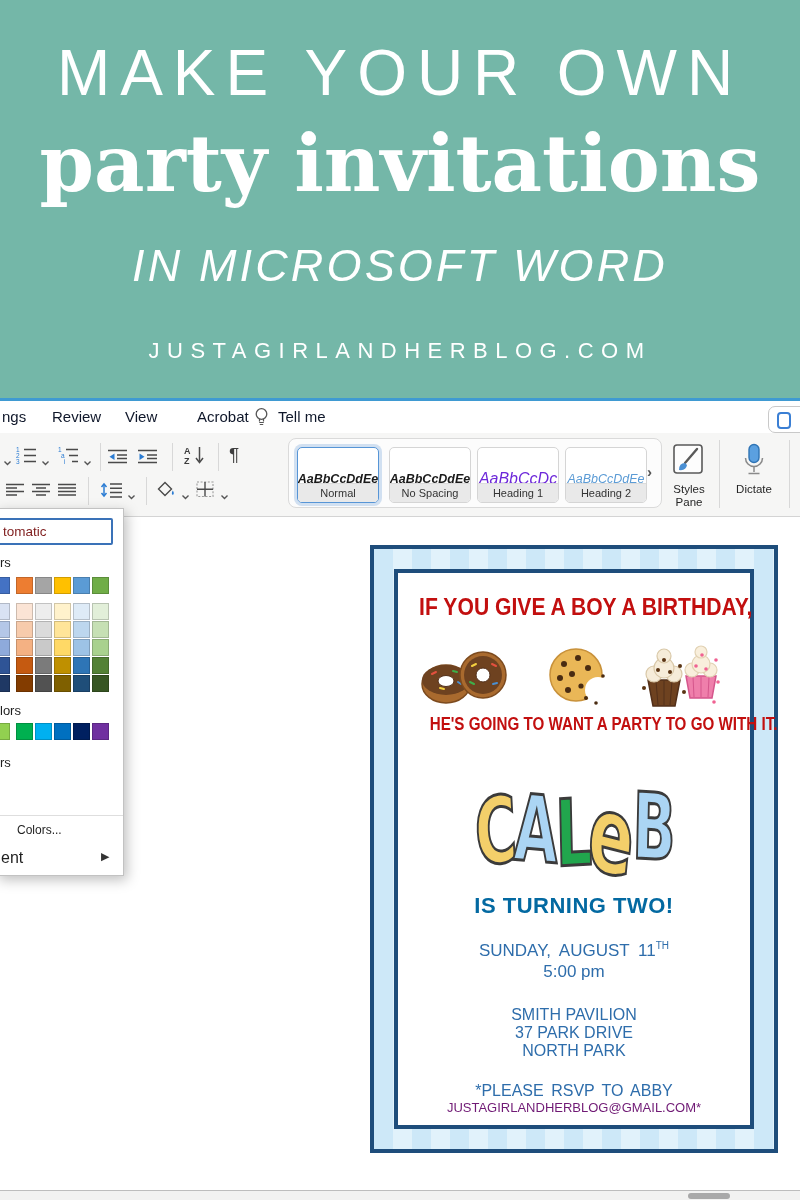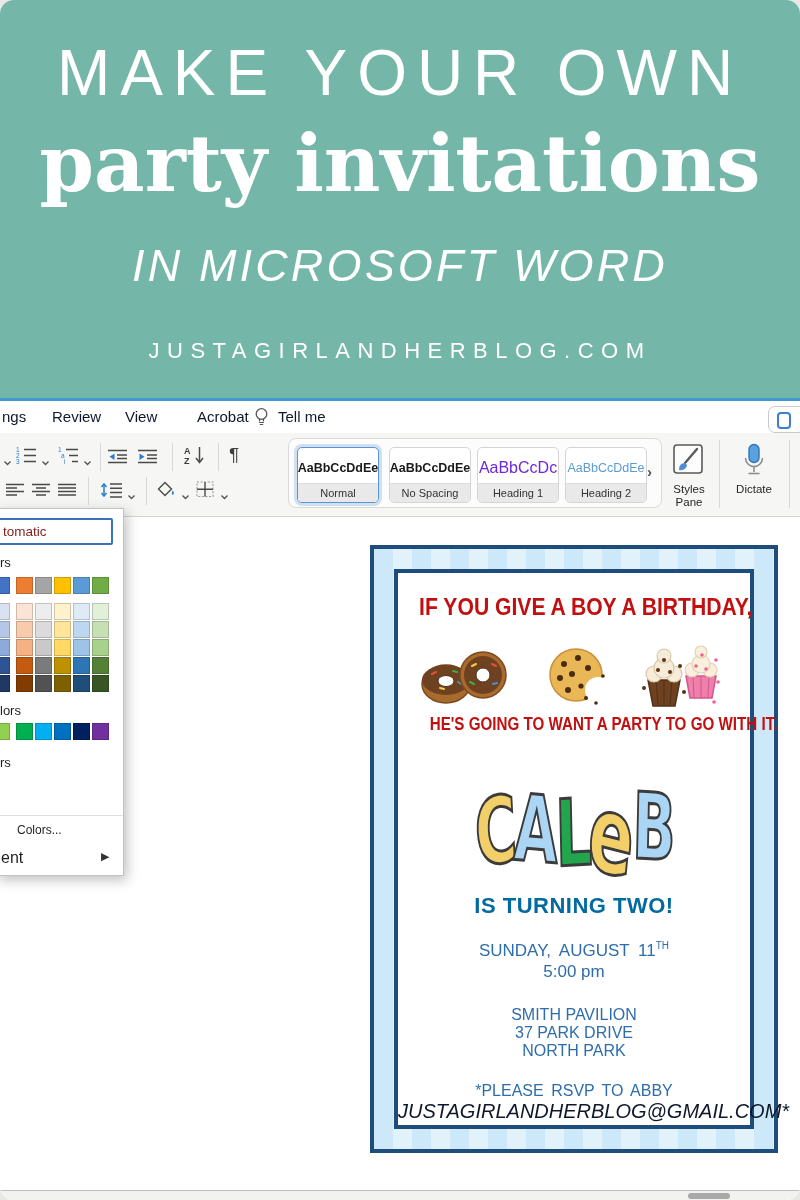--- a/index.html
+++ b/index.html
@@ -1,16 +1,16 @@
 <!DOCTYPE html>
 <html><head>
 <meta charset="utf-8">
 <style>
   html,body{margin:0;padding:0;background:#e8e8e8;font-family:"Liberation Sans",sans-serif;}
-  .stage{position:relative;width:800px;height:1200px;overflow:hidden;background:#fff;margin:0 auto;border-radius:14px;}
+  .stage{position:relative;width:800px;height:1200px;overflow:hidden;background:#fff;margin:0 auto;}
   .abs{position:absolute;}
 
   
   .banner{position:absolute;left:0;top:0;width:800px;height:398px;}
   .banner .t1{position:absolute;left:0;top:36px;width:800px;text-align:center;color:#fff;
     font-size:64px;font-weight:400;letter-spacing:0.155em;font-family:"Liberation Sans",sans-serif;}
   .banner .t2{position:absolute;left:0;top:118px;width:800px;text-align:center;color:#fff;
     font-size:78px;font-weight:700;font-family:"DejaVu Serif",serif;}
   .banner .t3{position:absolute;left:0;top:240px;width:800px;text-align:center;color:#fff;
     font-size:45px;font-style:italic;letter-spacing:0.07em;}
@@ -24,22 +24,22 @@
   .tab{position:absolute;top:0;height:32px;line-height:32px;font-size:15px;color:#0f172a;font-weight:500;}
 
   
   .ribbon{position:absolute;left:0;top:433px;width:800px;height:83px;background:#f6f6f5;border-bottom:1px solid #d4d4d4;}
   .vdiv{position:absolute;width:1px;background:#d8d8d8;}
   .pilcrow{position:absolute;font-size:19px;color:#3f3f3f;font-weight:500;}
 
   .gallery{position:absolute;left:288px;top:5px;width:374px;height:70px;background:#fcfcfc;border:1px solid #dadada;border-radius:8px;box-sizing:border-box;}
   .stylecard{position:absolute;top:8px;width:82px;height:56px;background:#fff;border:1px solid #d5d5d5;border-radius:5px;box-sizing:border-box;overflow:hidden;}
   .stylecard.sel{border:1.5px solid #5795d6;box-shadow:0 0 0 3px rgba(110,160,215,.30);}
-  .stylecard .prev{position:absolute;left:0;top:1px;width:100%;height:37px;display:flex;align-items:center;justify-content:center;
-    font-size:12.5px;font-weight:700;color:#1a1a1a;white-space:nowrap;}
+  .stylecard .prev{position:absolute;left:0;top:12px;width:100%;height:37px;display:flex;align-items:center;justify-content:center;
+    font-size:12.5px;font-weight:700;color:#1a1a1a;white-space:nowrap;font-style:italic;}
   .stylecard .prev.h1{font-size:16px;font-weight:400;}
   .stylecard .prev.h2{font-size:12.5px;font-weight:400;}
   .stylecard .lbl{position:absolute;left:0;bottom:0;width:100%;height:18px;line-height:18px;background:#e9e9e9;border-top:1px solid #dcdcdc;
     text-align:center;font-size:11px;color:#333;}
   .bigbtn-label{position:absolute;text-align:center;font-size:11.5px;color:#262626;line-height:12.5px;}
 
   
   .docarea{position:absolute;left:0;top:517px;width:800px;height:683px;background:#ffffff;}
 
   
@@ -340,21 +340,21 @@
   <div class="inv-text navy" style="top: 940px; font-size: 17px; word-spacing: 4px; color: rgb(46, 109, 171);">
     <span>SUNDAY, AUGUST 11</span><sup style="font-size:10px">TH</sup>
   </div>
   <div class="inv-text navy" style="top: 962px; font-size: 17px; color: rgb(46, 109, 171);">5:00 pm</div>
 
   <div class="inv-text navy" style="top: 1006px; font-size: 16px; color: rgb(46, 109, 171);">SMITH PAVILION</div>
   <div class="inv-text navy" style="top: 1024px; font-size: 16px; color: rgb(46, 109, 171);">37 PARK DRIVE</div>
   <div class="inv-text navy" style="top: 1042px; font-size: 16px; color: rgb(46, 109, 171);">NORTH PARK</div>
 
   <div class="inv-text navy" style="top: 1082px; font-size: 16px; word-spacing: 3px; color: rgb(46, 109, 171);">*PLEASE RSVP TO ABBY</div>
-  <div class="inv-text navy" style="top: 1100px; font-size: 20px; color: #0f172a; font-style: italic;">JUSTAGIRLANDHERBLOG@GMAIL.COM*</div>
+  <div class="inv-text navy" style="top: 1100px; font-size: 13px; color: #701a75;">JUSTAGIRLANDHERBLOG@GMAIL.COM*</div>
 
   <div class="panel">
     <div class="autobox">
       <span>tomatic</span>
     </div>
     <div class="menu-label" style="left:3px;top:46px">rs</div>
 
     <div class="swatch" style="left: -4px; top: 68px; background-color: rgb(68, 114, 196);"></div>
     <div class="swatch" style="left: 19px; top: 68px; background-color: rgb(237, 125, 49);"></div>
     <div class="swatch" style="left: 38px; top: 68px; background-color: rgb(165, 165, 165);"></div>

